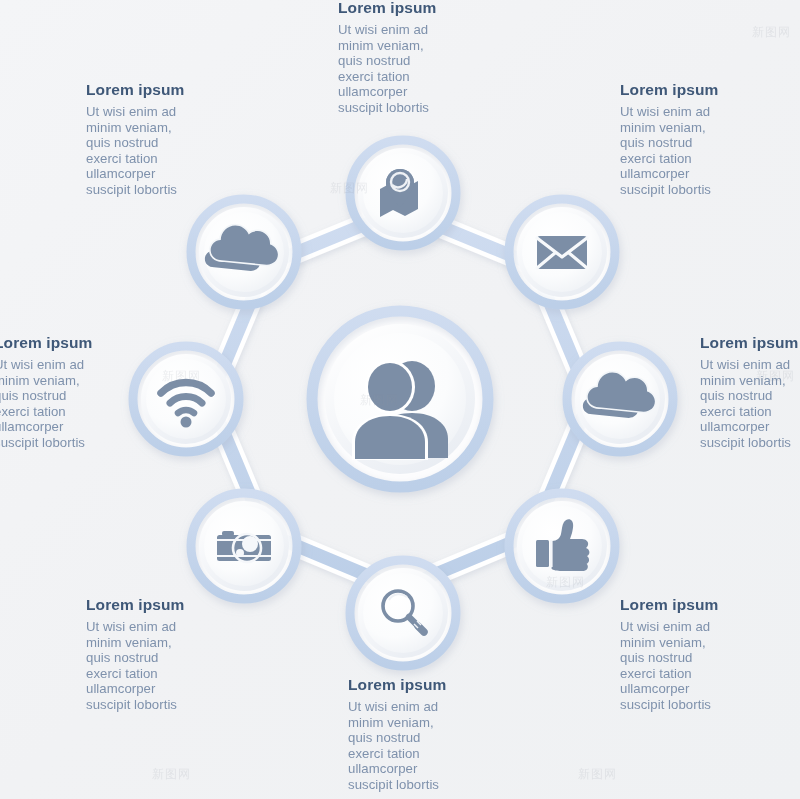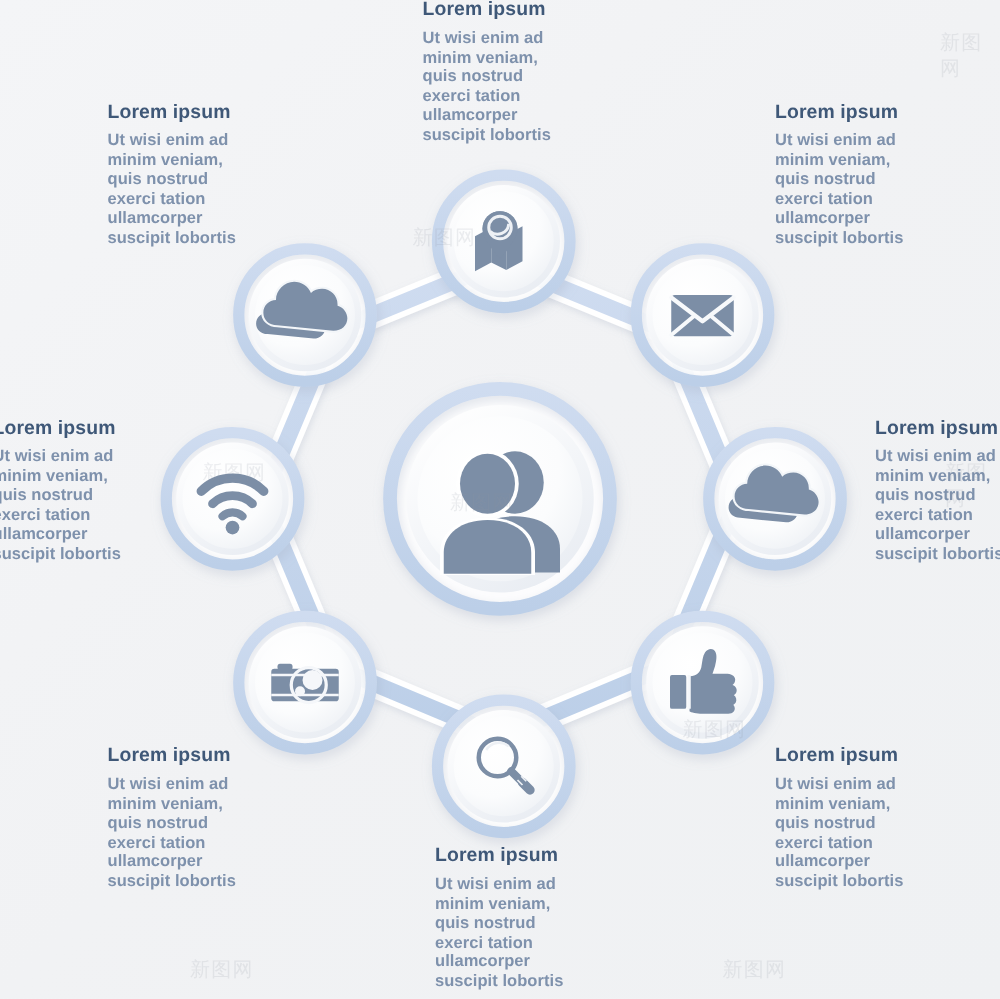--- a/index.html
+++ b/index.html
@@ -36,37 +36,36 @@
     margin: 0 0 5px 0;
     letter-spacing: 0.1px;
   }
   .text-block .tb-body {
     font-size: 13.2px;
     color: #7e91ac;
     line-height: 1.17;
     margin: 0;
     white-space: pre-line;
     letter-spacing: 0.05px;
-    font-weight: bold;
   }
 
   
   .tb-top        { left: 338px; top: -2px;  }
   .tb-topleft    { left: 86px;  top: 80px;  }
   .tb-topright   { left: 620px; top: 80px;  }
   .tb-left       { left: -6px;  top: 333px; }
   .tb-right      { left: 700px; top: 333px; width: 106px; }
   .tb-bottomleft { left: 86px;  top: 595px; }
   .tb-bottomright{ left: 620px; top: 595px; }
   .tb-bottom     { left: 348px; top: 675px; }
 
   .watermark {
     position: absolute;
     color: rgba(140,148,160,0.16);
-    font-size: 16px;
+    font-size: 12px;
     font-family: Liberation Mono, monospace;
     pointer-events: none;
     user-select: none;
     letter-spacing: 1px;
   }
 </style>
 </head>
 <body>
 
 <svg id="diagram-svg" viewBox="0 0 800 799">

